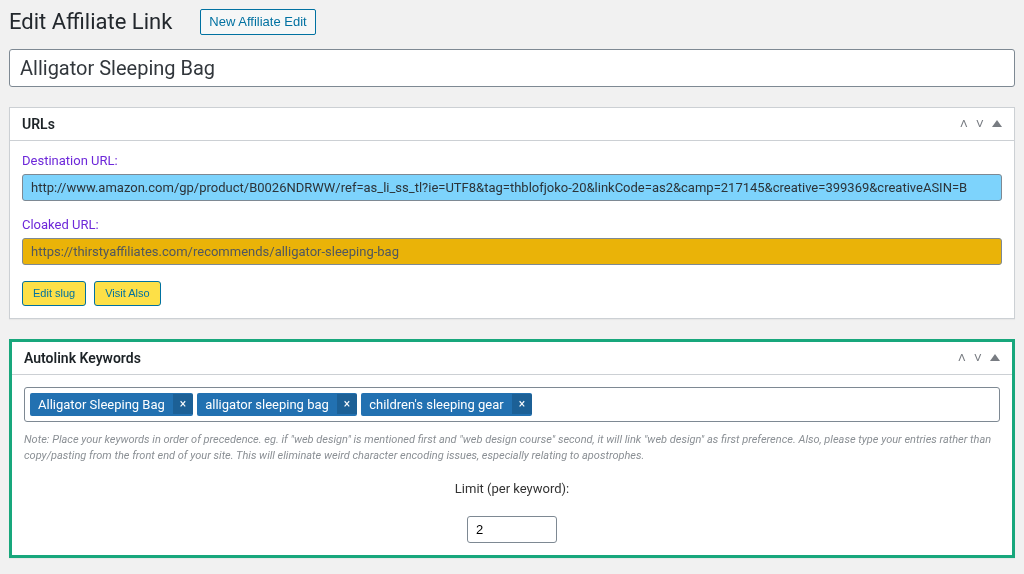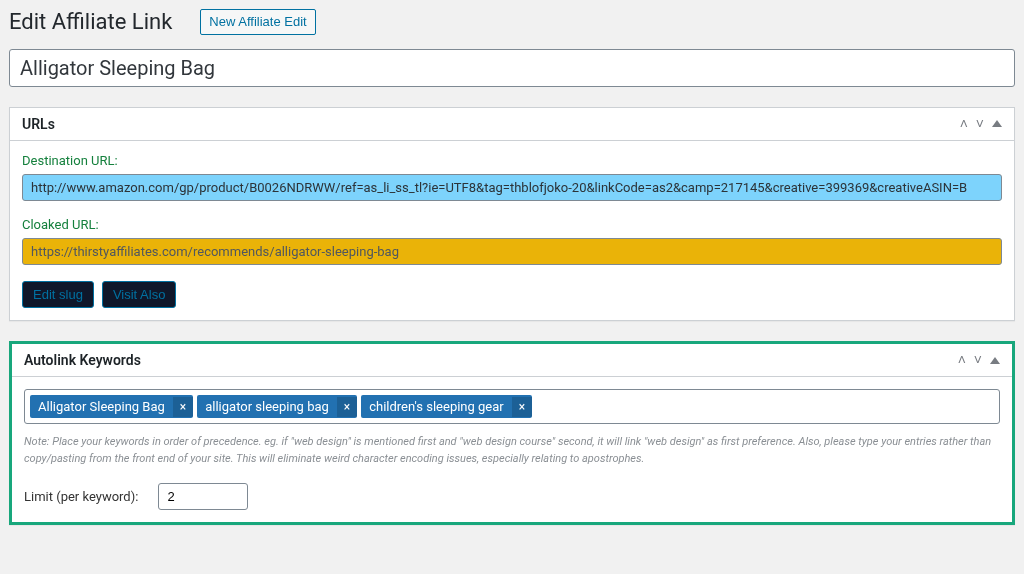--- a/index.html
+++ b/index.html
@@ -77,44 +77,44 @@
     width: 0; height: 0;
     border-left: 5px solid transparent;
     border-right: 5px solid transparent;
     border-bottom: 7px solid #787c82;
     display: inline-block;
   }
   .postbox-body { padding: 12px; }
   .field-label {
     display: block;
     margin-bottom: 6px;
-    color: #15803d;
+    color: #6d28d9;
     font-size: 13px;
   }
   .text-input {
     width: 100%;
     padding: 5px 8px;
     border: 1px solid #7e8993;
     border-radius: 3px;
     font-size: 13px;
     background: #7dd3fc;
     font-family: inherit;
     color: #2c3338;
   }
   .text-input.readonly {
     background: #eab308;
     color: #50575e;
   }
   .field-group { margin-bottom: 16px; }
   .btn-row { display: flex; gap: 8px; }
   .btn-secondary {
-    font-size: 13px;
+    font-size: 11px;
     border: 1px solid #0071a1;
     color: #0071a1;
-    background: #0f172a;
+    background: #fde047;
     padding: 5px 10px;
     border-radius: 3px;
     cursor: pointer;
     line-height: 1.2;
   }
   .instruction {
     color: #444;
     font-size: 13px;
     margin: 0 0 10px 0;
   }
@@ -149,20 +149,21 @@
     font-style: italic;
     color: #8a8f94;
     font-size: 11px;
     margin: 10px 0 16px 0;
     line-height: 1.5;
   }
   .limit-row {
     display: flex;
     align-items: center;
     gap: 20px;
+    flex-direction: column;
   }
   .limit-input {
     width: 90px;
     padding: 5px 8px;
     border: 1px solid #7e8993;
     border-radius: 3px;
     font-size: 13px;
   }
 </style>
 </head>

